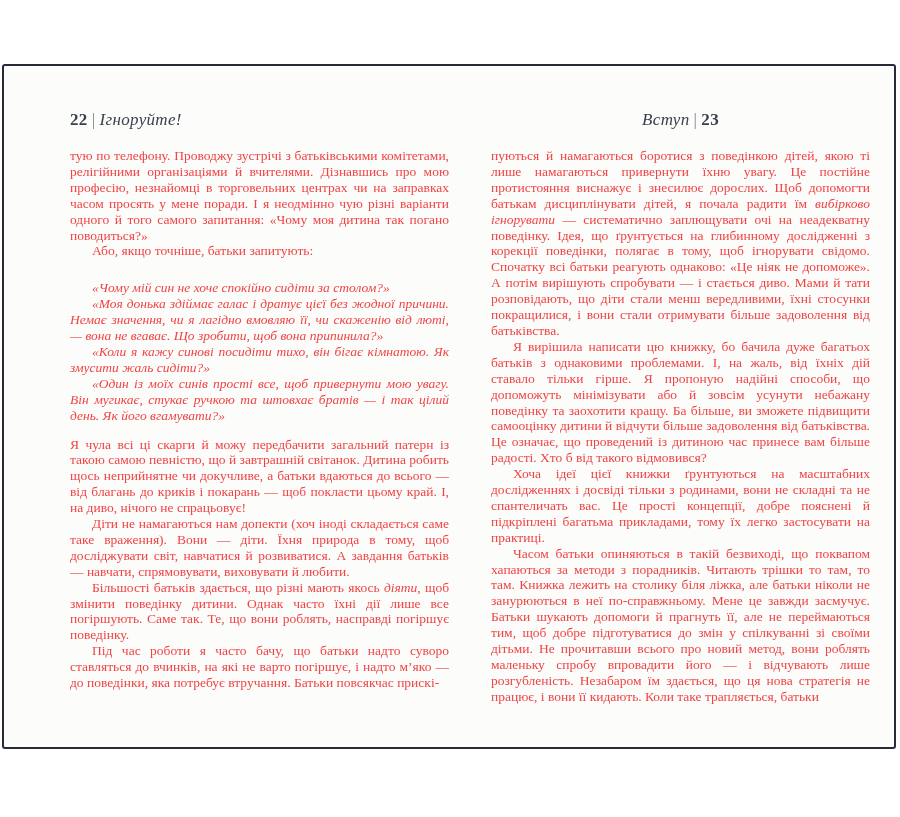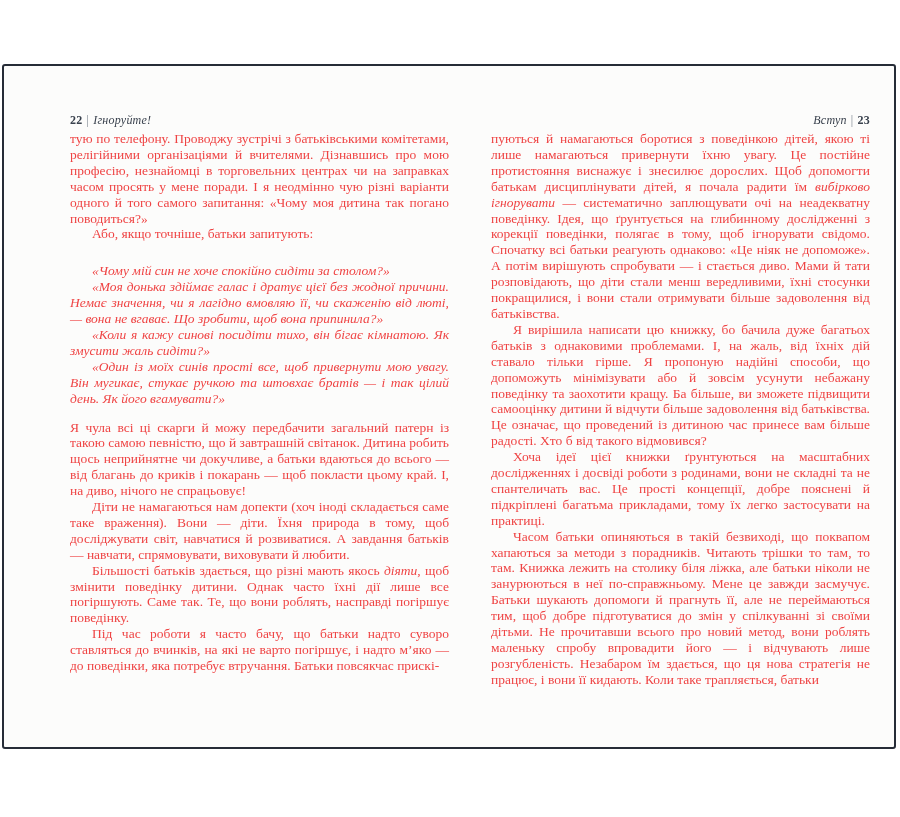--- a/index.html
+++ b/index.html
@@ -23,27 +23,27 @@
   }
   .page {
     position: absolute;
     top: 47px;
     width: 379px;
   }
   .page.left  { left: 66px; }
   .page.right { left: 487px; }
 
   .page-header {
-    font-size: 12px;
+    font-size: 17px;
     line-height: 14px;
     color: #39414d;
-    margin-bottom: 4px;
+    margin-bottom: 21px;
     letter-spacing: 0.02em;
   }
-  .page.right .page-header { text-align: right; }
+  .page.right .page-header { text-align: center; }
   .page-header .num { font-weight: bold; }
   .page-header .sep { color: #7d858f; padding: 0 4px; font-weight: normal; }
   .page-header .title { font-style: italic; }
 
   .page-body {
     font-size: 13.5px;
     line-height: 15.9px;
     text-align: justify;
     color: #ef4444;
   }
@@ -77,18 +77,18 @@
       </div>
   </div>
 
   <div class="page right">
     <div class="page-header">
       <span class="title">Вступ</span><span class="sep">|</span><span class="num">23</span>
     </div>
     <div class="page-body">
         <p class="cont"><span>пуються й намагаються боротися з поведінкою дітей, якою ті лише намагаються привернути їхню увагу. Це постійне протистояння виснажує і знесилює дорослих. Щоб допомогти батькам дисциплінувати дітей, я почала радити їм </span><span class="it">вибірково ігнорувати</span><span> — систематично заплющувати очі на неадекватну поведінку. Ідея, що ґрунтується на глибинному дослідженні з корекції поведінки, полягає в тому, щоб ігнорувати свідомо. Спочатку всі батьки реагують однаково: «Це ніяк не допоможе». А потім вирішують спробувати — і стається диво. Мами й тати розповідають, що діти стали менш вередливими, їхні стосунки покращилися, і вони стали отримувати більше задоволення від батьківства.</span></p>
         <p class="indent"><span>Я вирішила написати цю книжку, бо бачила дуже багатьох батьків з однаковими проблемами. І, на жаль, від їхніх дій ставало тільки гірше. Я пропоную надійні способи, що допоможуть мінімізувати або й зовсім усунути небажану поведінку та заохотити кращу. Ба більше, ви зможете підвищити самооцінку дитини й відчути більше задоволення від батьківства. Це означає, що проведений із дитиною час принесе вам більше радості. Хто б від такого відмовився?</span></p>
-        <p class="indent"><span>Хоча ідеї цієї книжки ґрунтуються на масштабних дослідженнях і досвіді роботи з родинами, вони не складні та не спантеличать вас. Це прості концепції, добре пояснені й підкріплені багатьма прикладами, тому їх легко застосувати на практиці.</span></p>
+        <p class="indent"><span>Хоча ідеї цієї книжки ґрунтуються на масштабних дослідженнях і досвіді тільки з родинами, вони не складні та не спантеличать вас. Це прості концепції, добре пояснені й підкріплені багатьма прикладами, тому їх легко застосувати на практиці.</span></p>
         <p class="indent"><span>Часом батьки опиняються в такій безвиході, що поквапом хапаються за методи з порадників. Читають трішки то там, то там. Книжка лежить на столику біля ліжка, але батьки ніколи не занурюються в неї по-справжньому. Мене це завжди засмучує. Батьки шукають допомоги й прагнуть її, але не переймаються тим, щоб добре підготуватися до змін у спілкуванні зі своїми дітьми. Не прочитавши всього про новий метод, вони роблять маленьку спробу впровадити його — і відчувають лише розгубленість. Незабаром їм здається, що ця нова стратегія не працює, і вони її кидають. Коли таке трапляється, батьки</span></p>
       </div>
   </div>
 
 </div>
 
 </body></html>

